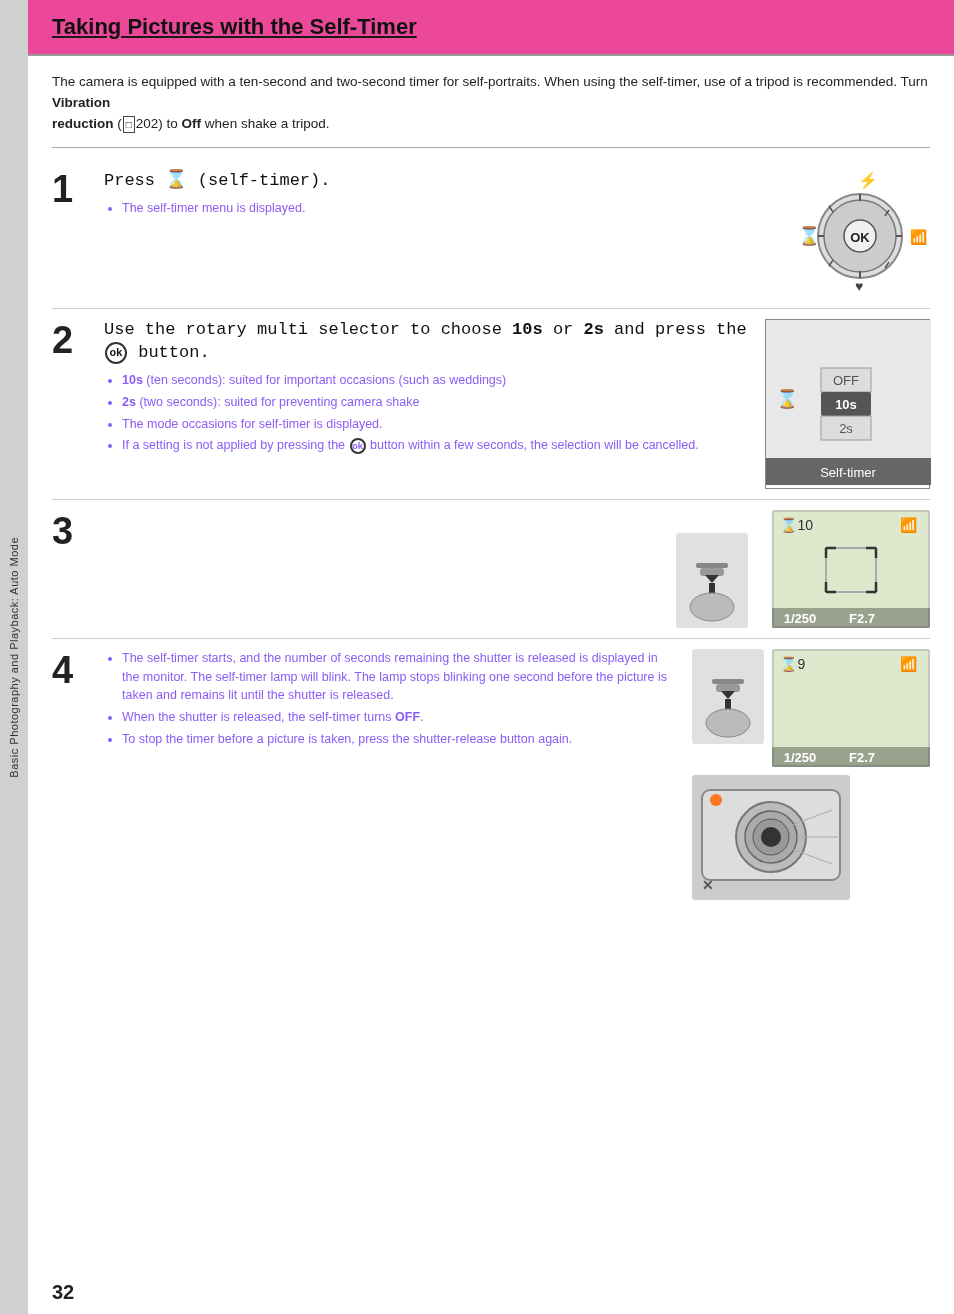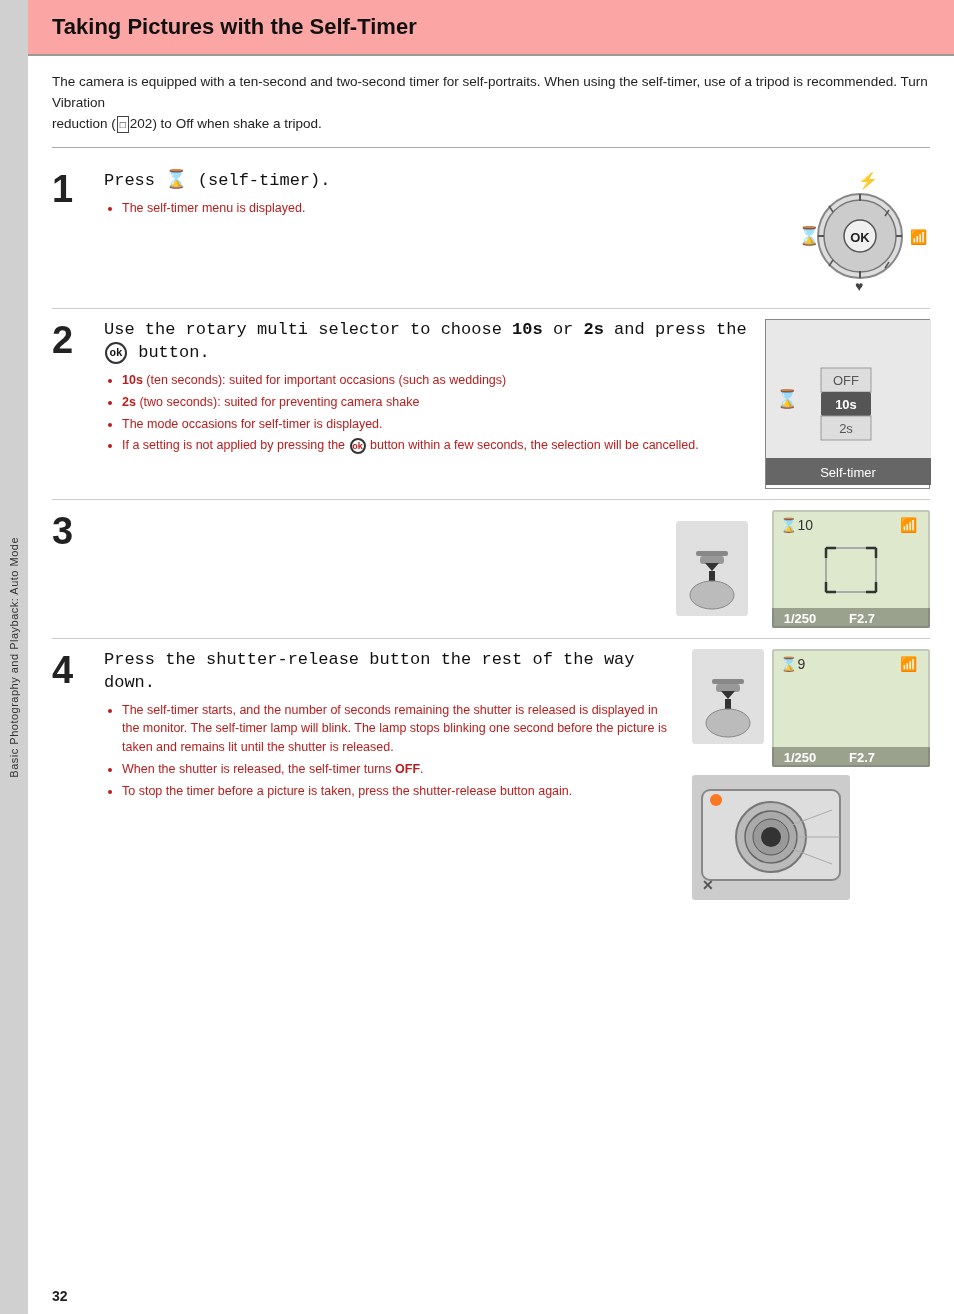--- a/index.html
+++ b/index.html
@@ -33,41 +33,42 @@
       white-space: nowrap;
       letter-spacing: 0.5px;
     }
     .main-content {
       flex: 1;
       padding: 0;
       display: flex;
       flex-direction: column;
     }
     .page-header {
-      background: #fca5a5;
+      background: #ec4899;
       padding: 14px 24px 14px 24px;
       border-bottom: 2px solid #999;
+      text-decoration: underline;
     }
     .page-header h1 {
       font-size: 22px;
       font-weight: 900;
       color: #111;
     }
     .content-area {
       padding: 16px 24px 16px 24px;
       flex: 1;
     }
     .intro-text {
       font-size: 13.5px;
       line-height: 1.55;
       color: #222;
       margin-bottom: 12px;
     }
     .intro-text strong {
-      font-weight: 400;
+      font-weight: 700;
       text-align: right;
     }
     .book-icon {
       display: inline-block;
       border: 1.5px solid #444;
       font-size: 10px;
       padding: 0 2px;
       margin: 0 1px;
       font-style: normal;
       vertical-align: middle;
@@ -104,21 +105,21 @@
       font-family: Liberation Mono, monospace;
     }
     .step-title strong {
       font-weight: 900;
     }
     .step-bullets {
       list-style: disc;
       padding-left: 18px;
       font-size: 12.5px;
       line-height: 1.5;
-      color: #b91c1c;
+      color: #8b5cf6;
     }
     .step-bullets li {
       margin-bottom: 3px;
     }
     .step-bullets li strong {
       font-weight: 900;
     }
     .step-image {
       flex-shrink: 0;
     }
@@ -129,36 +130,36 @@
     }
     
     .menu-image {
       width: 165px;
       border: 1.5px solid #888;
     }
     
     .step3-images {
       display: flex;
       gap: 24px;
-      align-items: center;
+      align-items: flex-end;
     }
     
     .step4-images {
       display: flex;
       gap: 8px;
       align-items: flex-start;
       flex-direction: column;
     }
     .step4-top {
       display: flex;
       gap: 8px;
     }
     .page-footer {
       padding: 10px 24px;
-      font-size: 14px;
+      font-size: 20px;
       font-weight: 700;
       color: #222;
     }
 
     
     svg text {
       font-family: Arial, sans-serif;
     }
 
     
@@ -311,23 +312,20 @@
             <rect x="0" y="98" width="158" height="20" fill="rgba(0,0,0,0.3)" rx="1"></rect>
             <text x="28" y="113" font-size="13" fill="white" text-anchor="middle" font-family="Arial" font-weight="bold">1/250</text>
             <text x="90" y="113" font-size="13" fill="white" text-anchor="middle" font-family="Arial" font-weight="bold">F2.7</text>
           </svg>
         </div>
       </div>
 
       <div class="step-row" style="border-bottom:none;">
         <div class="step-number">4</div>
         <div class="step-content">
-          <div class="step-title">
-            Press the shutter-release button the rest of the way down.
-          </div>
           <ul class="step-bullets">
             <li>The self-timer starts, and the number of seconds remaining the shutter is released is displayed in the monitor. The self-timer lamp will blink. The lamp stops blinking one second before the picture is taken and remains lit until the shutter is released.</li>
             <li>When the shutter is released, the self-timer turns <strong>OFF</strong>.</li>
             <li>To stop the timer before a picture is taken, press the shutter-release button again.</li>
           </ul>
         </div>
 
         <div class="step4-images">
           <div class="step4-top">
 

